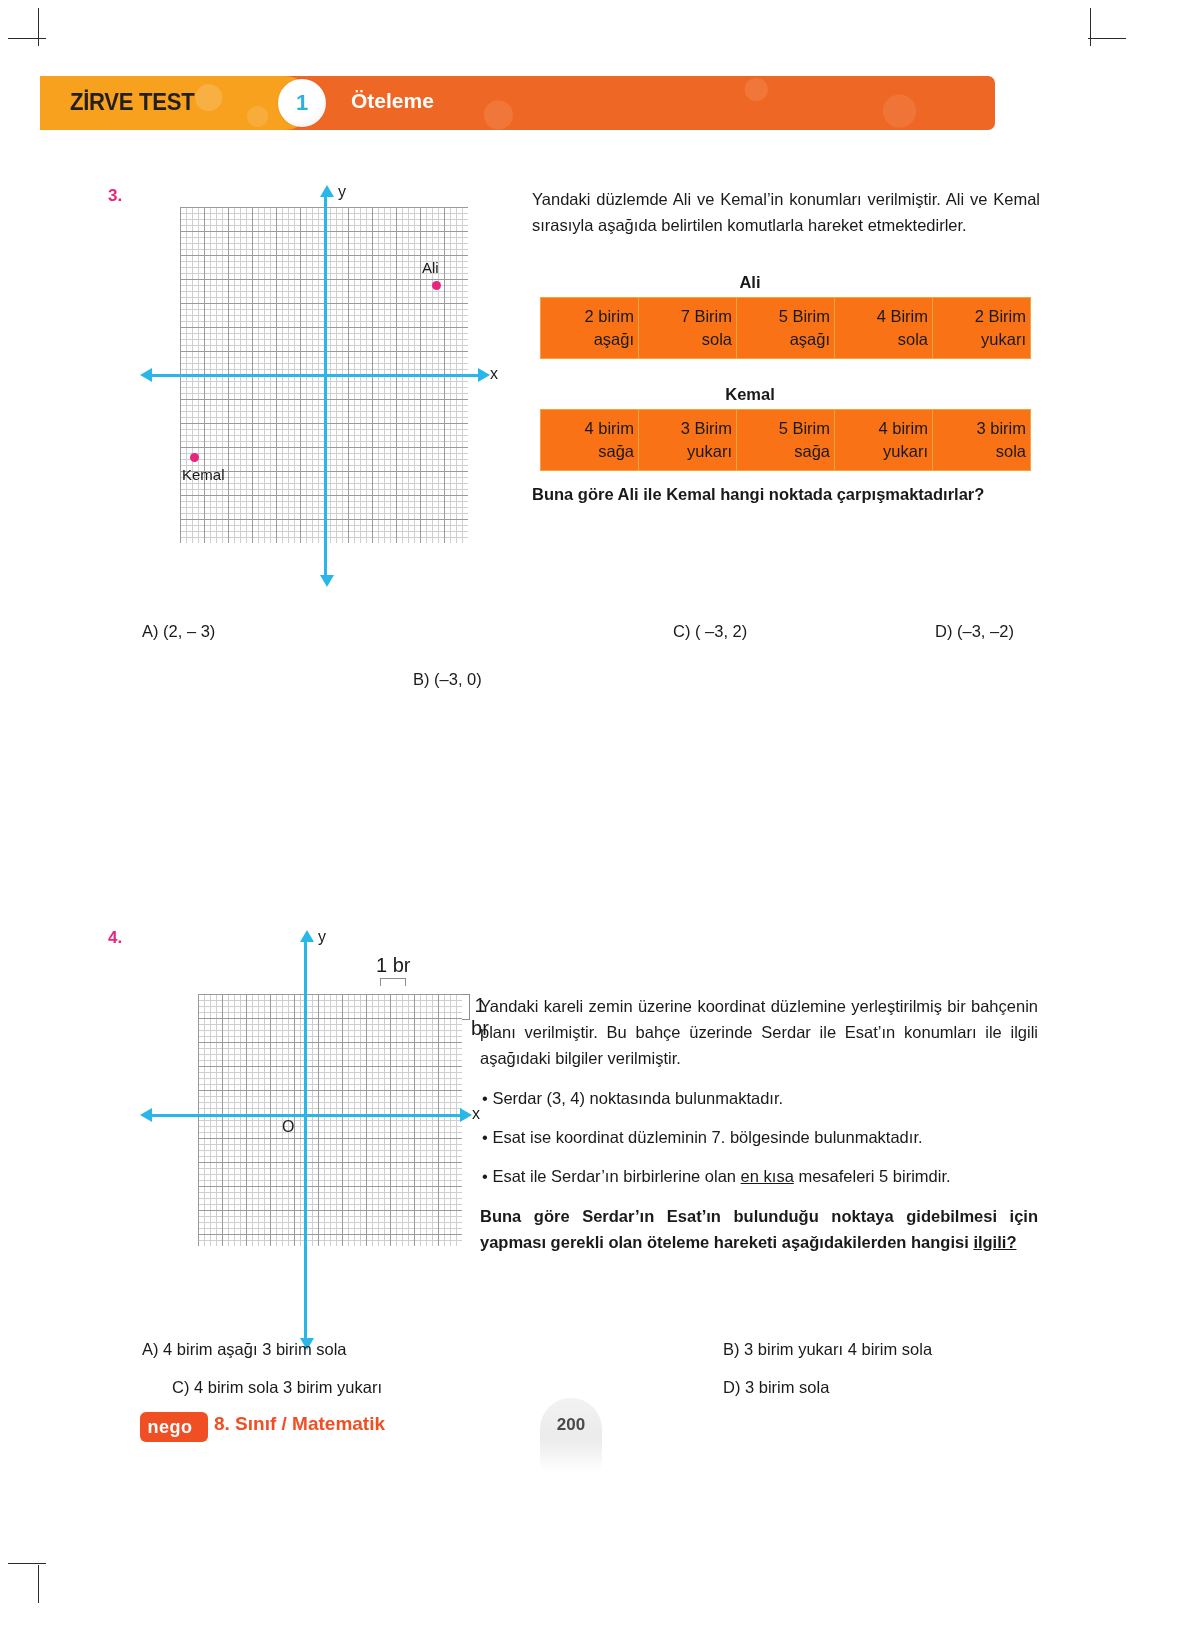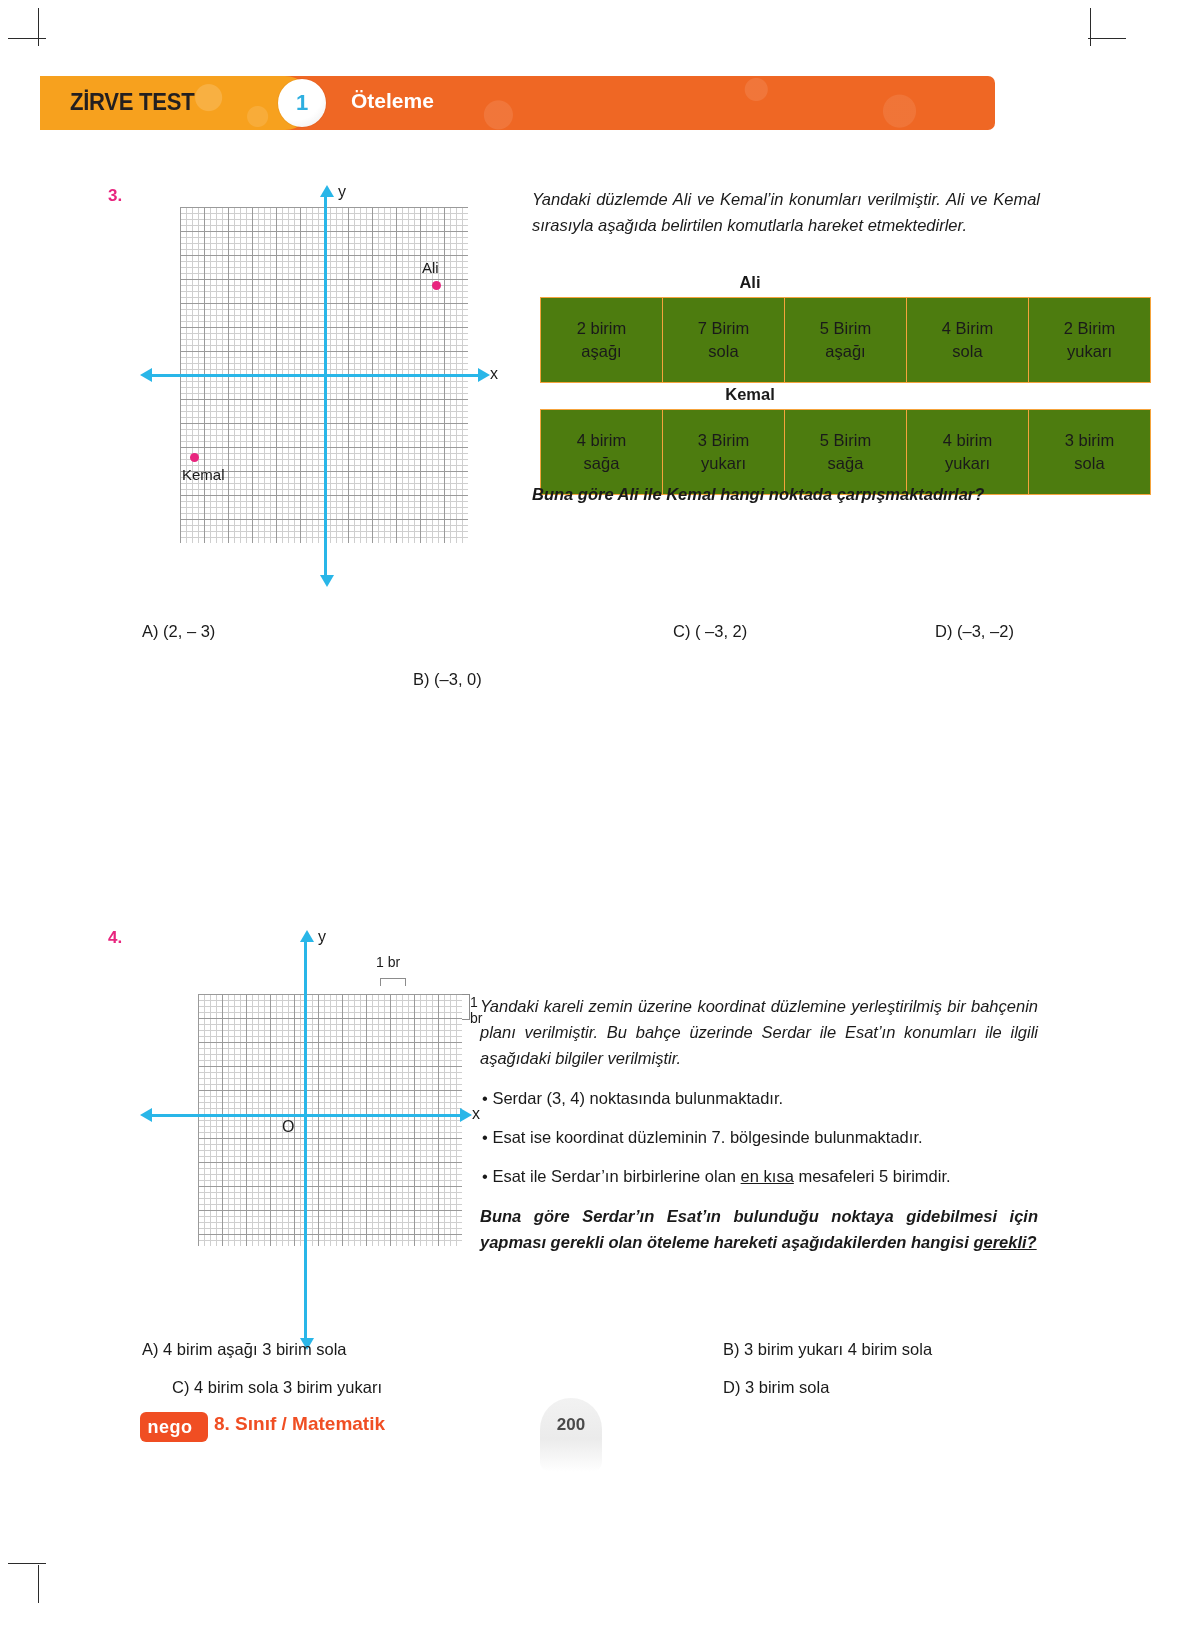--- a/index.html
+++ b/index.html
@@ -106,21 +106,20 @@
     font-size: 17px;
     font-weight: 700;
     color: #e8257e;
   }
   .para {
     position: absolute;
     font-size: 16.5px;
     line-height: 26px;
     color: #1a1a1a;
     text-align: justify;
-    font-style: italic;
   }
   .para.bold { font-weight: 700; }
   .bullet {
     position: absolute;
     font-size: 16.5px;
     line-height: 26px;
   }
   .u { text-decoration: underline; }
 
   
@@ -130,28 +129,28 @@
     font-weight: 700;
     text-align: center;
   }
   .cmd-table {
     position: absolute;
     border-collapse: collapse;
     table-layout: fixed;
   }
   .cmd-table td {
     border: 1.4px solid #f5a33c;
-    background: #4d7c0f;
+    background: #f97316;
     width: 89px;
     height: 52px;
-    text-align: center;
+    text-align: right;
     font-size: 16.5px;
     line-height: 23px;
     color: #1a1a1a;
-    padding: 16px;
+    padding: 4px;
   }
 
   
   .plane { position: absolute; }
   .grid {
     position: absolute;
     background-image:
       linear-gradient(to right, #9a9a9a 1px, transparent 1px),
       linear-gradient(to bottom, #9a9a9a 1px, transparent 1px),
       linear-gradient(to right, #cfcfcf 1px, transparent 1px),
@@ -189,22 +188,23 @@
     border-radius: 50%;
     background: #e8257e;
   }
   .pt-label {
     position: absolute;
     font-size: 15px;
     color: #1a1a1a;
   }
   .br-label {
     position: absolute;
-    font-size: 14px;
-    color: #1a1a1a;
+    font-size: 20px;
+    color: #1a1a1a;
+    text-align: center;
   }
   .brace-h {
     position: absolute;
     height: 7px;
     border: 1.3px solid #8c8c8c;
     border-bottom: none;
   }
   .brace-v {
     position: absolute;
     width: 7px;
@@ -409,21 +409,21 @@
 <div class="bullet" style="left:482px; top:1124px; width:556px;">
   <span>•</span>
   <span>Esat ise koordinat düzleminin 7. bölgesinde bulunmaktadır.</span>
 </div>
 <div class="bullet" style="left:482px; top:1163px; width:556px;">
   <span>•</span>
   <span>Esat ile Serdar’ın birbirlerine olan </span><span class="u">en kısa</span><span> mesafeleri 5 birimdir.</span>
 </div>
 
 <div class="para bold" style="left:480px; top:1203px; width:558px;">
-  <span>Buna göre Serdar’ın Esat’ın bulunduğu noktaya gidebilmesi için yapması gerekli olan öteleme hareketi aşağıdakilerden hangisi </span><span class="u">gerekli?</span>
+  <span>Buna göre Serdar’ın Esat’ın bulunduğu noktaya gidebilmesi için yapması gerekli olan öteleme hareketi aşağıdakilerden hangisi </span><span class="u">ilgili?</span>
 </div>
 
 <div class="ans" style="left:142px; top:1340px;">
   <span>A)</span>
   <span>4 birim aşağı 3 birim sola</span>
 </div>
 <div class="ans" style="left:723px; top:1340px;">
   <span>B)</span>
   <span>3 birim yukarı 4 birim sola</span>
 </div>

